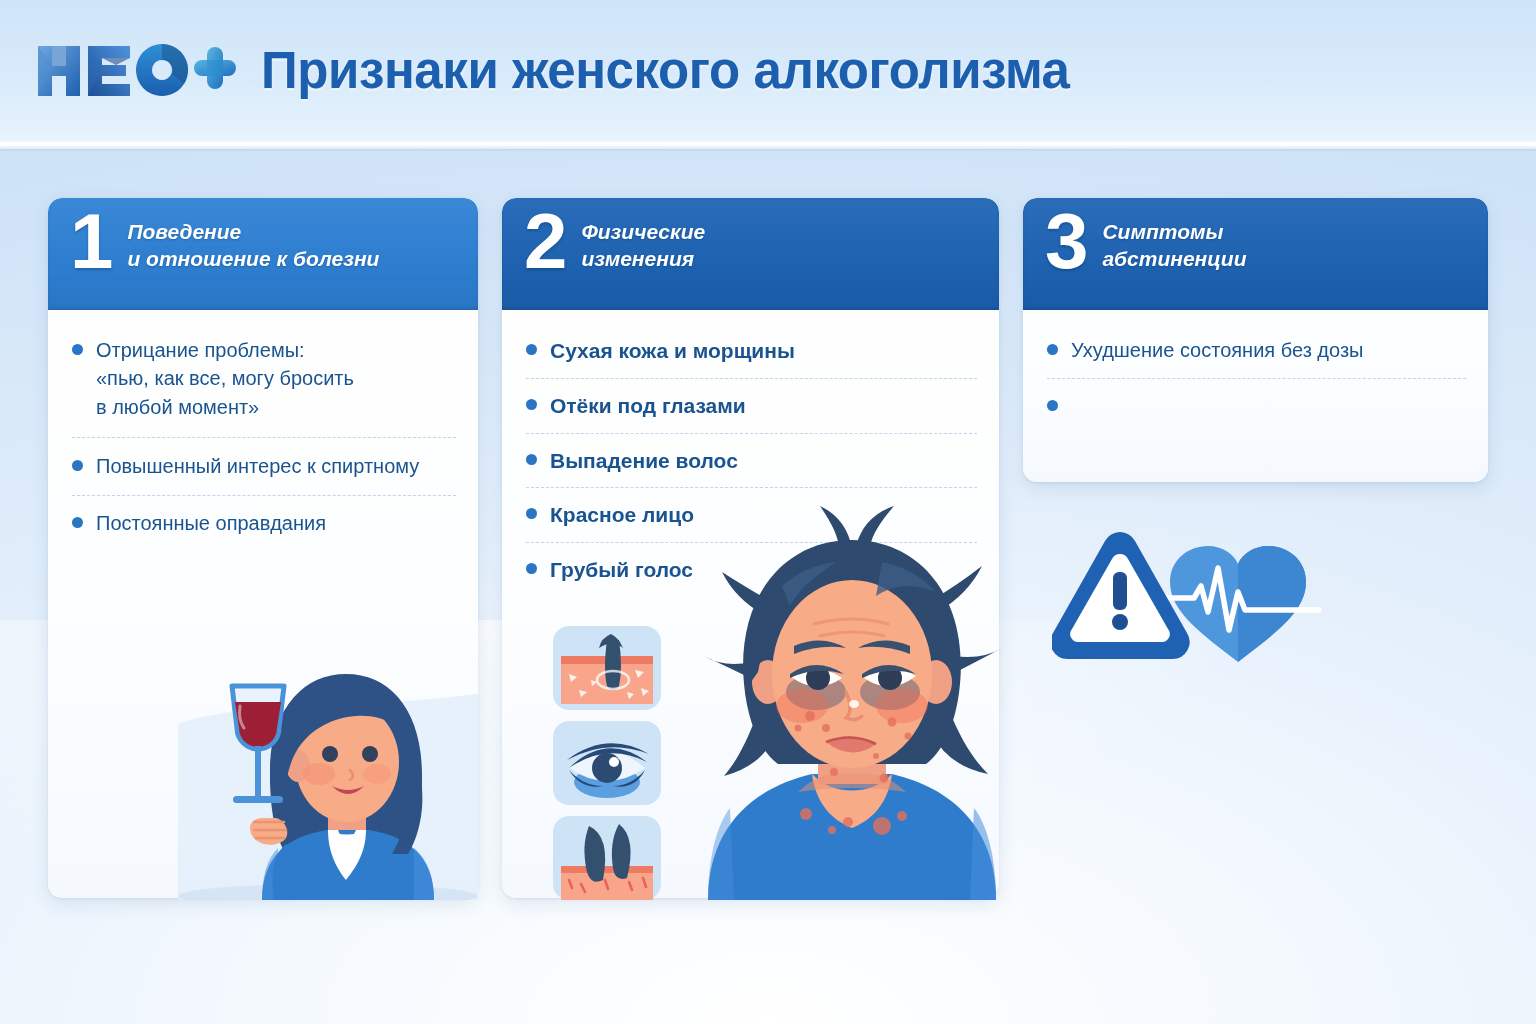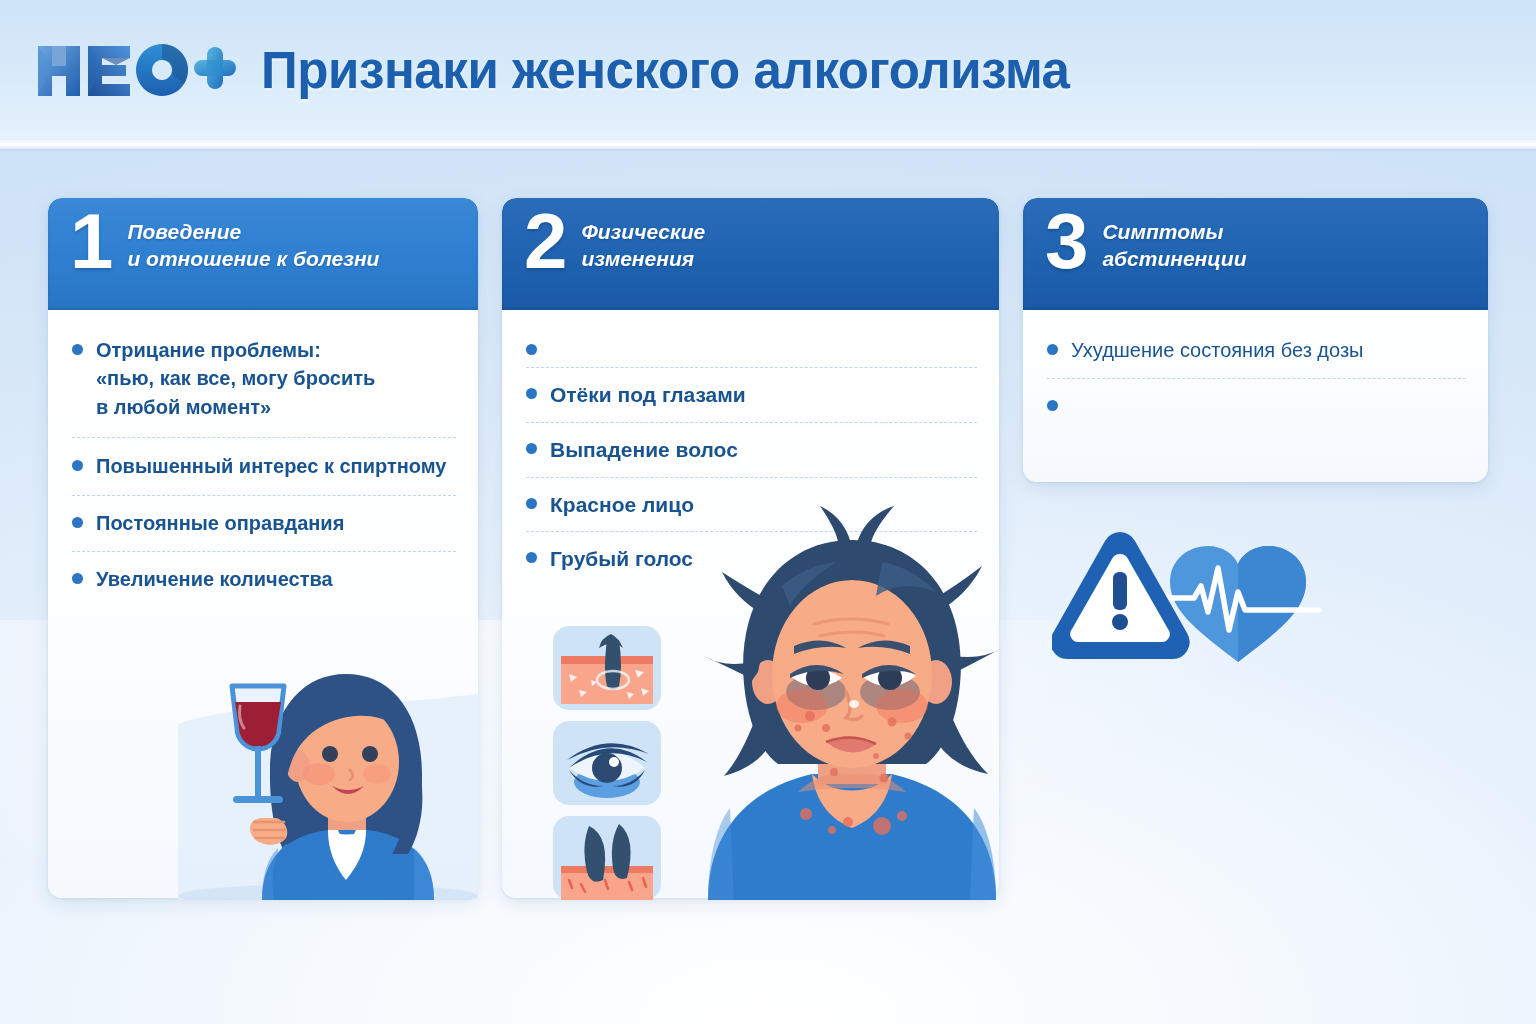--- a/index.html
+++ b/index.html
@@ -92,21 +92,21 @@
     display:flex; gap:13px; align-items:flex-start;
     color:#1a5490; line-height:1.42;
     padding:0 0 14px 0; margin-bottom:13px;
     border-bottom:1px dashed #bcd6ec;
   }
   .bullet-list li:last-child{ border-bottom:none; }
   .dot{
     width:11px; height:11px; border-radius:50%;
     background:#2a76c4; flex:0 0 auto; margin-top:8px;
   }
-  .c1 .bullet-list li{ font-size:20px; font-weight:bold; }
+  .c1 .bullet-list li{ font-size:20px; font-weight:normal; }
   .c1 .bullet-list li:first-child{ padding-bottom:16px; margin-bottom:14px; }
   .c2 .bullet-list li{ font-size:21px; font-weight:bold; padding-bottom:12px; margin-bottom:12px; }
   .c3 .bullet-list li{ font-size:20px; font-weight:normal; }
   .txt .ln{ display:block; }
 
   
   .art{ position:absolute; pointer-events:none; }
   #art-wine{ left:178px; top:658px; width:300px; height:242px; z-index:4; }
   #art-icons{ left:545px; top:622px; width:128px; height:278px; z-index:4; }
   #art-woman{ left:686px; top:496px; width:330px; height:404px; z-index:4; }
@@ -180,40 +180,37 @@
             </span>
           </li>
           <li>
             <span class="dot"></span>
             <span class="txt">Повышенный интерес к спиртному</span>
           </li>
           <li>
             <span class="dot"></span>
             <span class="txt">Постоянные оправдания</span>
           </li>
-          <li>
-            <span class="dot"></span>
-            <span class="txt">Увеличение количества</span>
-          </li>
         </ul>
       </div>
     </div>
 
     <div class="card c2">
       <div class="card-head">
         <div class="card-num">2</div>
         <div class="card-title">
           <span class="l1">Физические</span>
           <span class="l2">изменения</span>
         </div>
       </div>
       <div class="card-body">
         <ul class="bullet-list">
           <li>
             <span class="dot"></span>
+            <span class="txt">Сухая кожа и морщины</span>
           </li>
           <li>
             <span class="dot"></span>
             <span class="txt">Отёки под глазами</span>
           </li>
           <li>
             <span class="dot"></span>
             <span class="txt">Выпадение волос</span>
           </li>
           <li>

